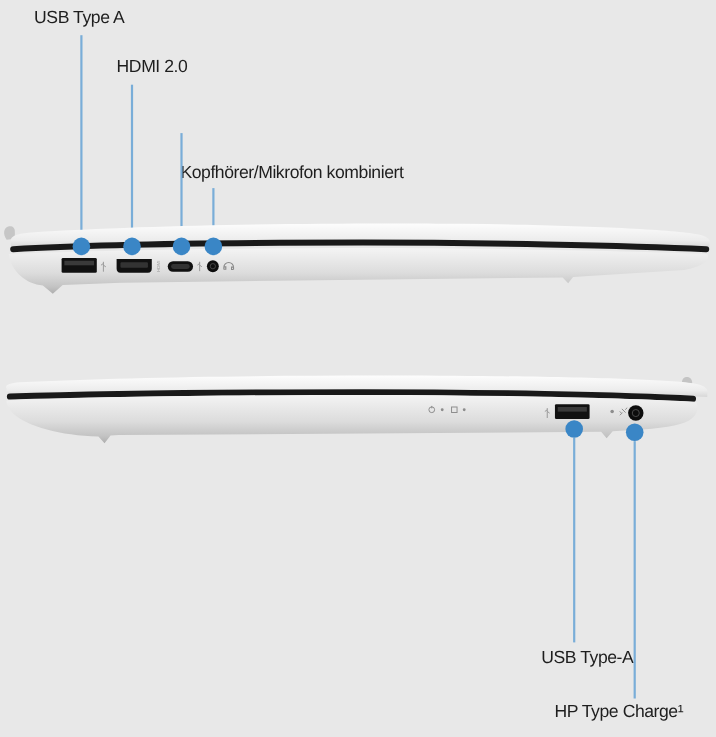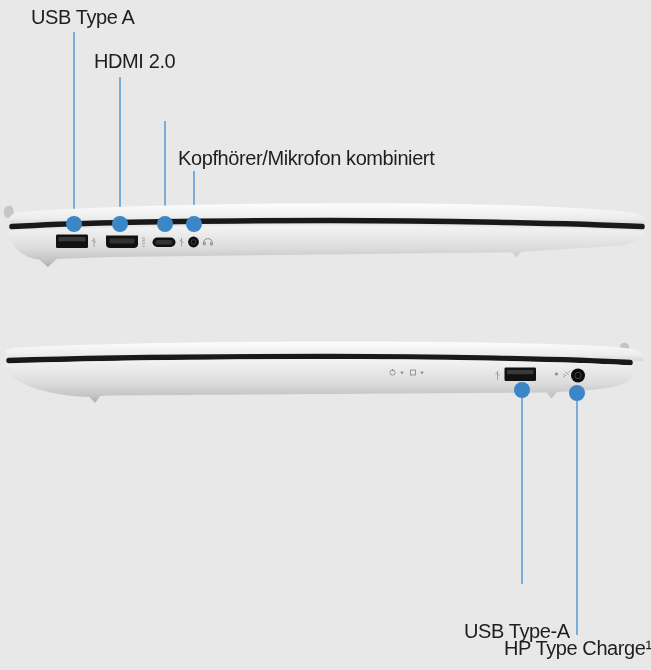--- a/index.html
+++ b/index.html
@@ -6,21 +6,21 @@
   .stage{
     position:relative;
     width:651px;height:670px;
     background:#e8e8e8;
     overflow:hidden;
     font-family:"Liberation Sans", sans-serif;
   }
   .callout-label{
     position:absolute;
     color:#1e1e1e;
-    font-size:20px;
+    font-size:16px;
     font-weight:500;
     letter-spacing:-0.4px;
     white-space:nowrap;
     line-height:22px;
   }
   .callout-line{
     position:absolute;
     width:2px;
     background:#79add8;
   }
@@ -29,24 +29,24 @@
     width:16px;height:16px;
     border-radius:50%;
     background:#3a86c6;
   }
   .laptop-svg{position:absolute;left:0;}
   #laptop-top{top:200px;}
   #laptop-bottom{top:338px;}
 
   
   #lbl-usb-a-top{left:31px;top:6px;}
-  #lbl-hdmi{left:94px;top:50px;}
+  #lbl-hdmi{left:106px;top:50px;}
   #lbl-usb-c{left:139px;top:94px;}
-  #lbl-headset{left:178px;top:147px;}
-  #lbl-usb-a-bottom{left:464px;top:588px;margin-top:32px;}
+  #lbl-headset{left:164px;top:147px;}
+  #lbl-usb-a-bottom{left:492px;top:588px;}
   #lbl-fastcharge{left:504px;top:637px;}
 
   
   #line-1{left:73px;top:32px;height:185px;}
   #line-2{left:119px;top:77px;height:140px;}
   #line-3{left:164px;top:121px;height:96px;}
   #line-4{left:193px;top:171px;height:46px;}
   #line-5{left:521px;top:398px;height:186px;}
   #line-6{left:576px;top:401px;height:234px;}
 

